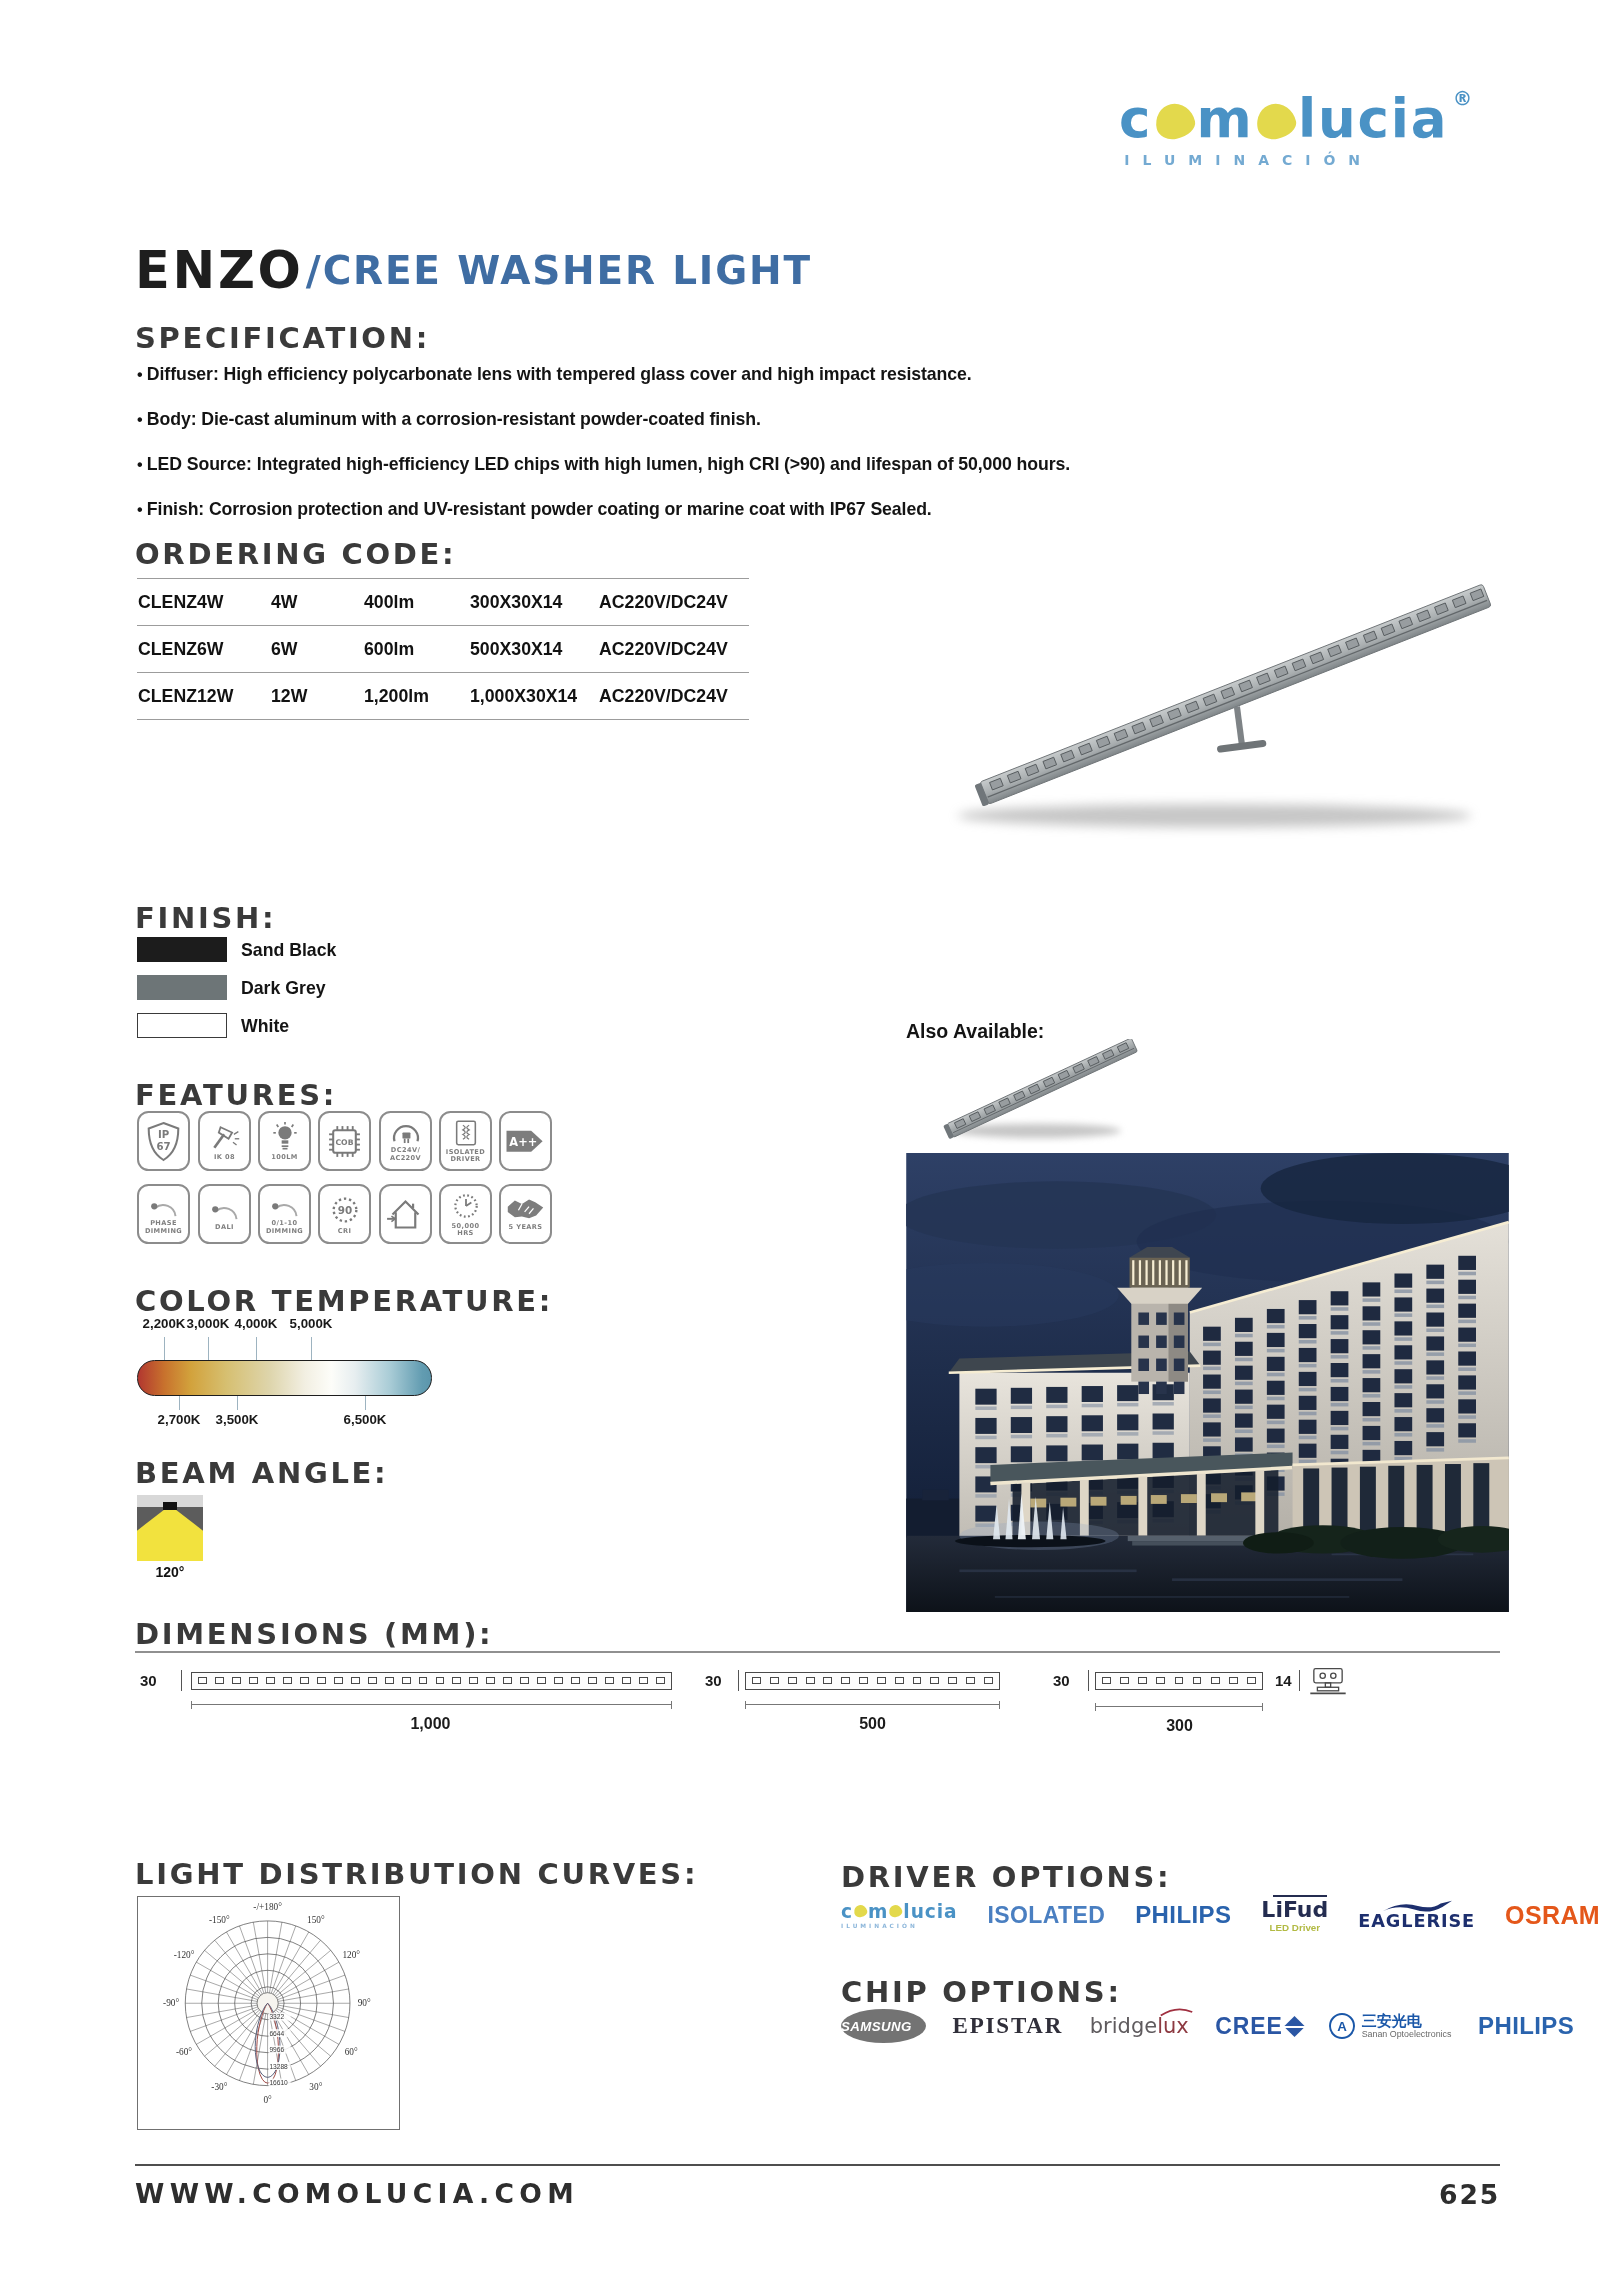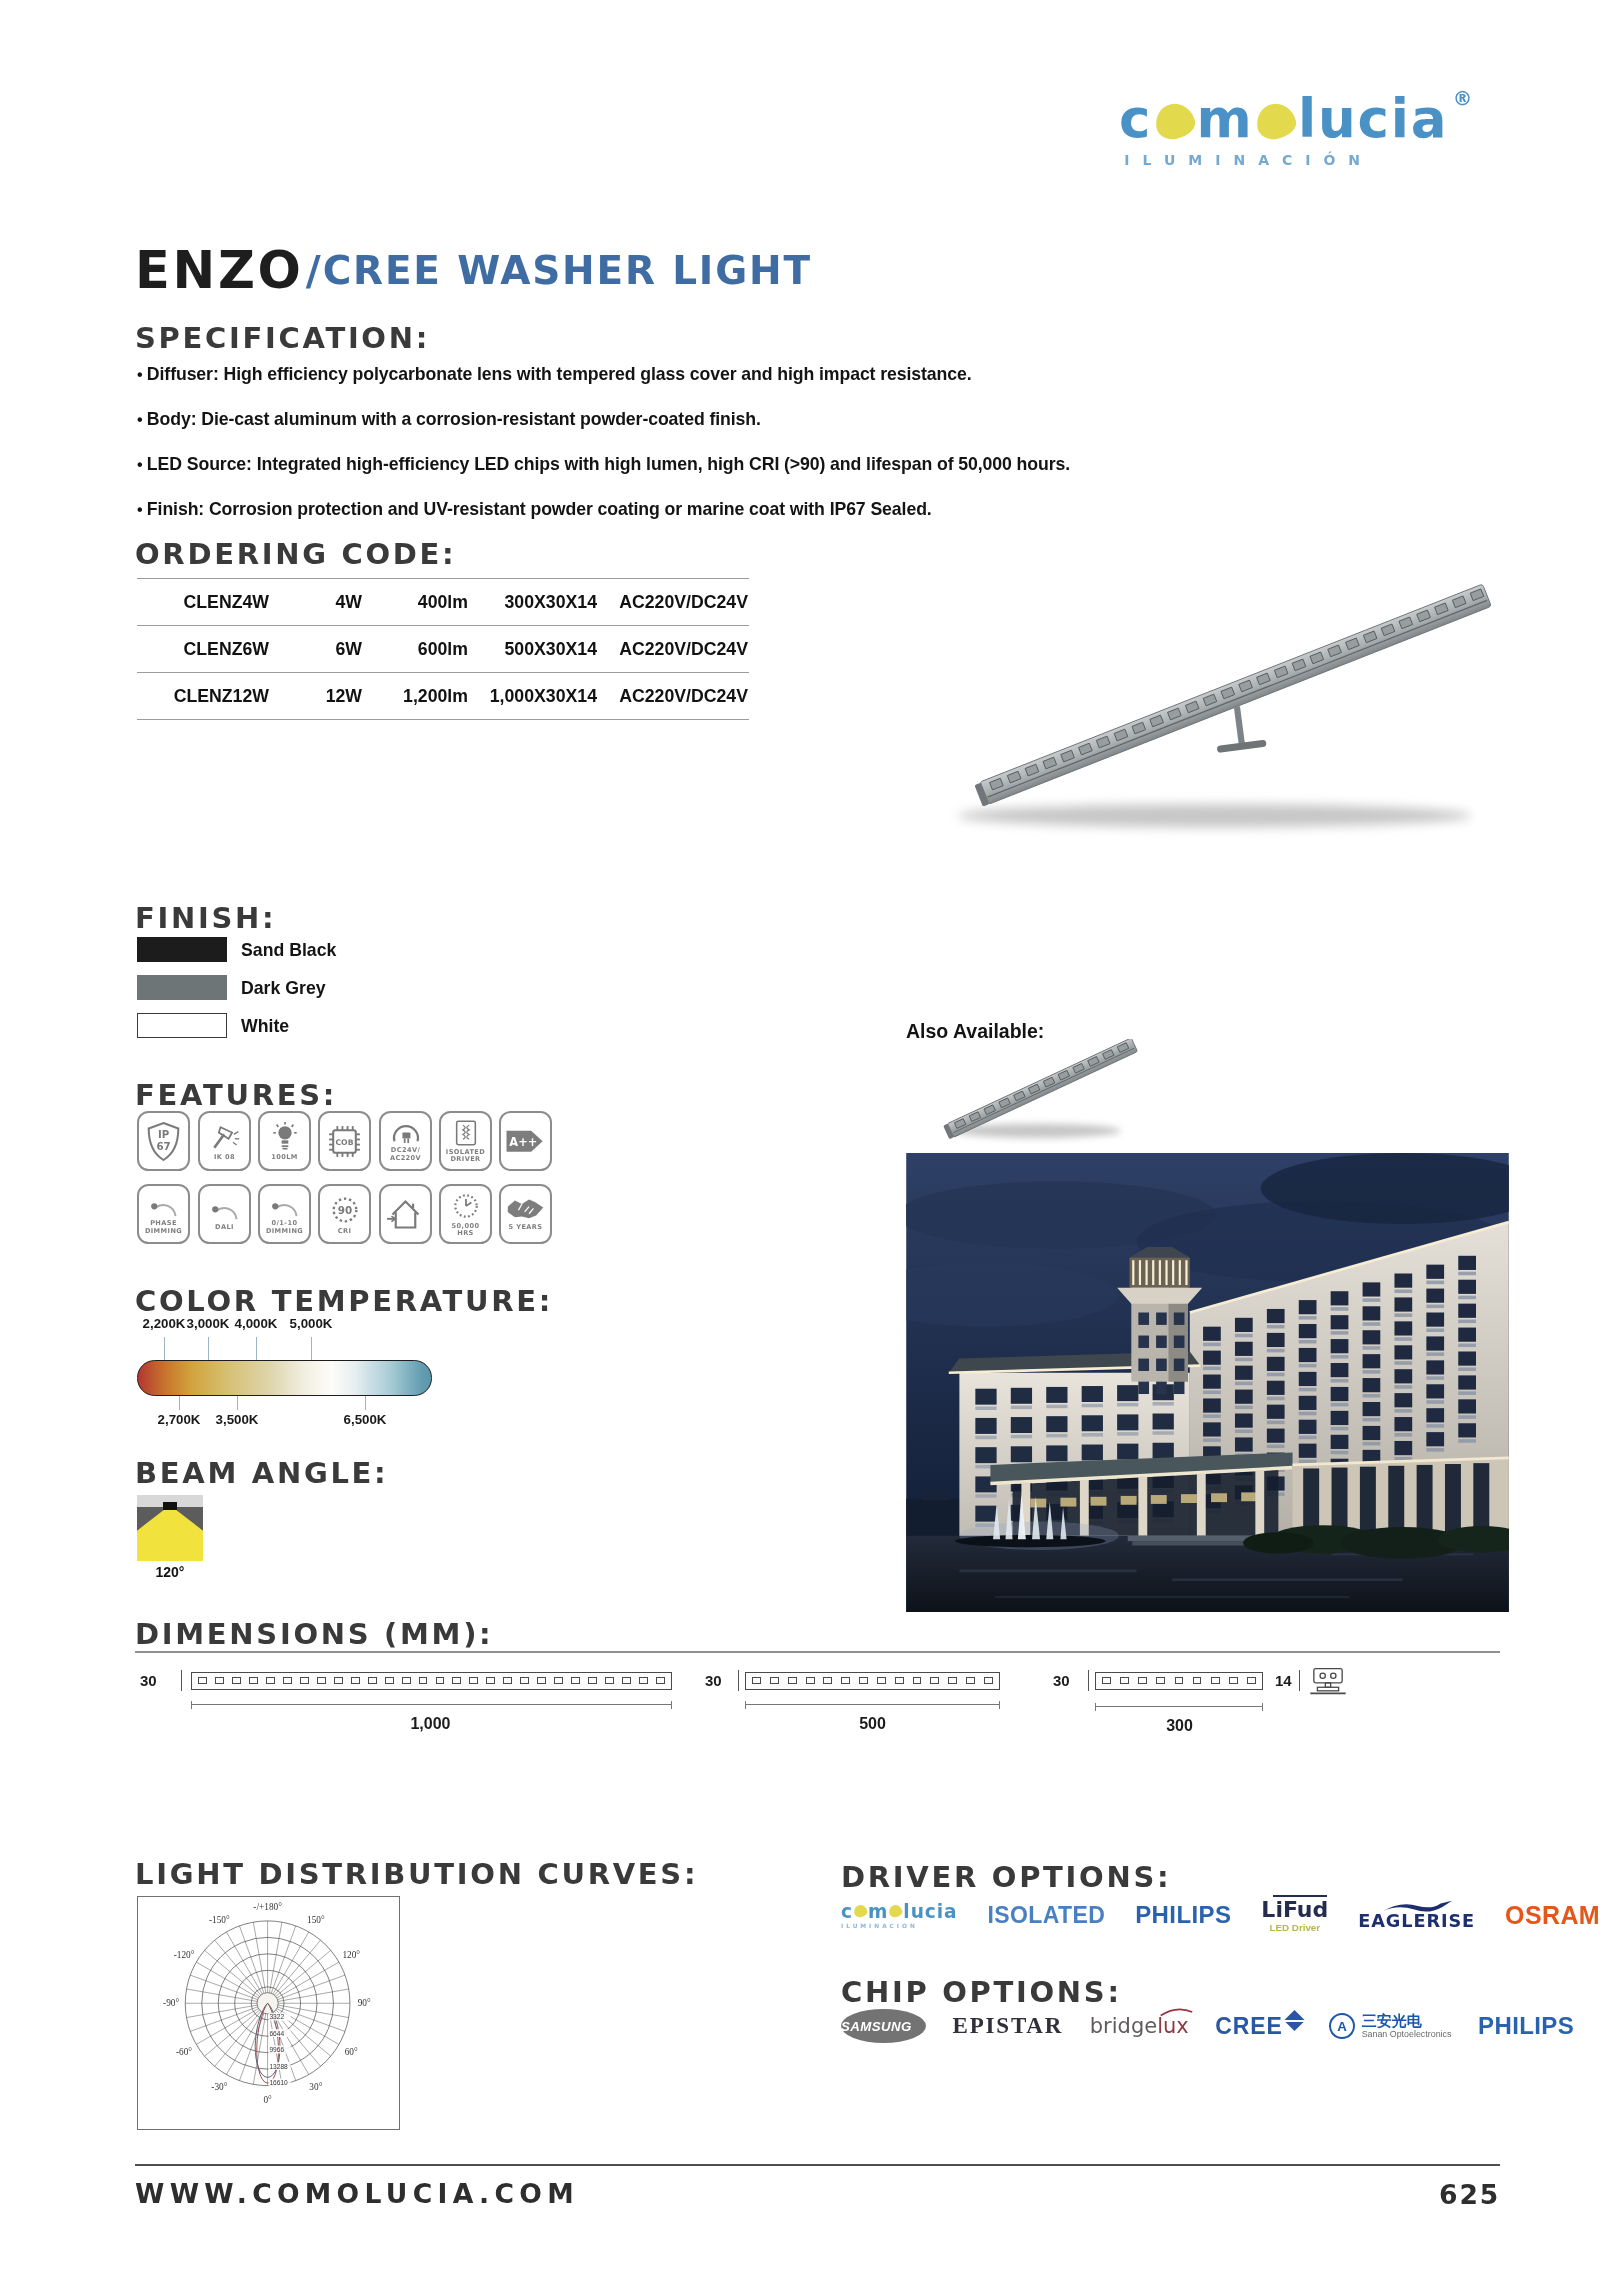--- a/index.html
+++ b/index.html
@@ -19,21 +19,21 @@
   .title-product{font:bold 51px "DejaVu Sans",sans-serif;color:#1e1e1e;letter-spacing:2.7px}
   .title-sep{font:bold 41px "DejaVu Sans",sans-serif;color:#3f6da3}
   .title-cat{font:bold 39px "DejaVu Sans",sans-serif;color:#3f6da3;letter-spacing:1.8px}
   
   .spec-list{list-style:none;margin:0;padding:0}
   .spec-list li{font:bold 17.7px "Liberation Sans",sans-serif;color:#141414;margin-bottom:24px;letter-spacing:-0.1px}
   .spec-list li::before{content:"• ";font-size:16px}
   
   .order-table{border-collapse:collapse;table-layout:fixed;width:612px}
   .order-table th{font:bold 17.7px "Liberation Sans",sans-serif;color:#121212;height:41px;text-align:center;vertical-align:middle}
-  .order-table td{font:bold 17.7px "Liberation Sans",sans-serif;color:#121212;height:44px;text-align:right;vertical-align:middle;border-top:1.8px solid #9c9c9c}
+  .order-table td{font:bold 17.7px "Liberation Sans",sans-serif;color:#121212;height:44px;text-align:left;vertical-align:middle;border-top:1.8px solid #9c9c9c}
   .order-table tr.last td{border-bottom:1.8px solid #9c9c9c}
   
   .swatch{position:absolute;width:90px;height:25px}
   .swatch-label{position:absolute;font:bold 17.7px "Liberation Sans",sans-serif;color:#141414}
   
   .ftile{position:absolute;width:53px;height:60px;border:2.2px solid #8c8c8c;border-radius:11.5px;display:flex;flex-direction:column;align-items:center;justify-content:center;gap:0.9px;background:#fff;box-sizing:border-box}
   .flabel{font:bold 6.6px "DejaVu Sans",sans-serif;color:#7f7f7f;text-align:center;line-height:1.15;letter-spacing:0.4px;white-space:pre-line}
   
   .ct-label{position:absolute;width:62px;text-align:center;font:bold 13.3px "Liberation Sans",sans-serif;color:#1a1a1a}
   .ct-tick{position:absolute;width:0.9px;background:#9db3c0}
@@ -69,21 +69,21 @@
   .lifud-sub{font:bold 9.8px "Liberation Sans",sans-serif;color:#b2ba43}
   .lg-eagle{display:flex;flex-direction:column;align-items:center}
   .eagle-word{font:bold 17.7px "DejaVu Sans",sans-serif;color:#1d2f6e;letter-spacing:0.9px;margin-top:-2.7px}
   .lg-osram{font:bold 25px "Liberation Sans",sans-serif;color:#e4571a;letter-spacing:0.4px}
   .chip-samsung{width:85px;height:34px;background:#737373;border-radius:50%;display:flex;align-items:center;}
   .chip-samsung span{font:bold italic 13.3px "Liberation Sans",sans-serif;color:#fff;letter-spacing:0.4px}
   .chip-epistar{font:bold 23px "Liberation Serif",serif;color:#302f3a;letter-spacing:1.8px}
   .chip-bridgelux{font:21px "DejaVu Sans",sans-serif;color:#5f5b5e;position:relative}
   .blx-red{color:#8d3a42}
   .blx-arc{position:absolute;right:-5.3px;top:-8.9px}
-  .chip-cree{display:flex;gap:4.4px;font:bold 23px "Liberation Sans",sans-serif;color:#2a56a4;letter-spacing:0.9px}
+  .chip-cree{display:flex;align-items:center;gap:4.4px;font:bold 23px "Liberation Sans",sans-serif;color:#2a56a4;letter-spacing:0.9px}
   .cree-diamond{width:15px;height:15px;transform:rotate(45deg);background:linear-gradient(135deg,#2a56a4 46%,#ffffff 46%,#ffffff 56%,#2a56a4 56%)}
   .chip-sanan{display:flex;align-items:center;gap:6.2px}
   .sanan-mark{width:26.6px;height:26.6px;border:2.7px solid #1a57a8;border-radius:50%;display:flex;align-items:center;justify-content:center;font:bold 13.3px "Liberation Sans",sans-serif;color:#1a57a8;box-sizing:border-box}
   .sanan-cjk{font:bold 15px "DejaVu Sans",sans-serif;color:#1a57a8;line-height:1.1}
   .sanan-sub{font:8.9px "Liberation Sans",sans-serif;color:#6a6a6a}
   
   .footer-site{position:absolute;left:135px;top:2178px;font:bold 26.6px "DejaVu Sans",sans-serif;color:#2e2e2e;letter-spacing:5.3px}
   .footer-page{position:absolute;right:118px;top:2179px;font:bold 26.6px "DejaVu Sans",sans-serif;color:#2e2e2e;letter-spacing:1.8px}
   .also-label{position:absolute;left:906px;top:1020px;font:bold 19.5px "Liberation Sans",sans-serif;color:#141414}
 </style>

